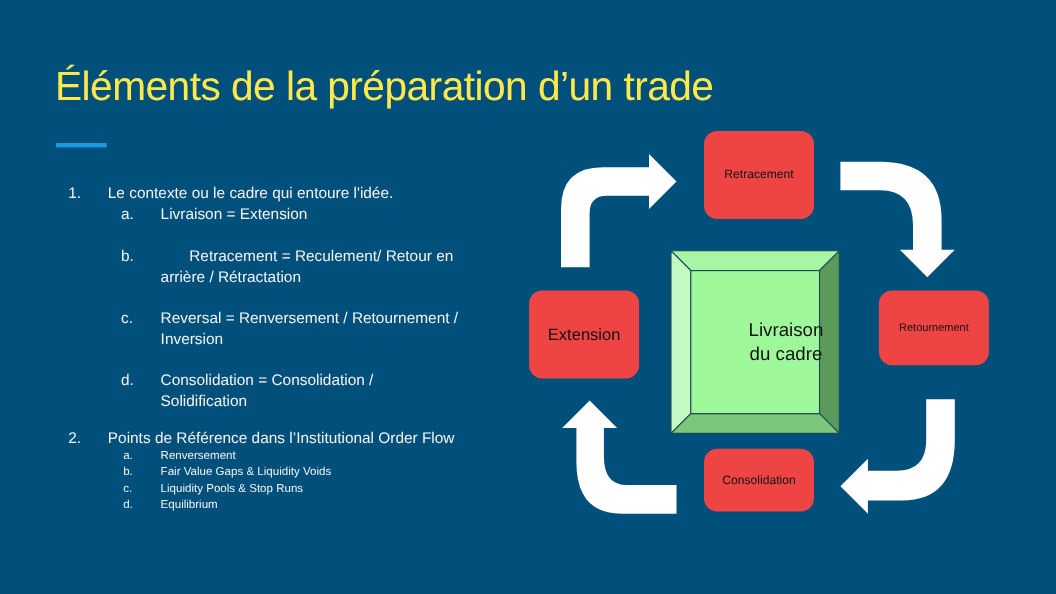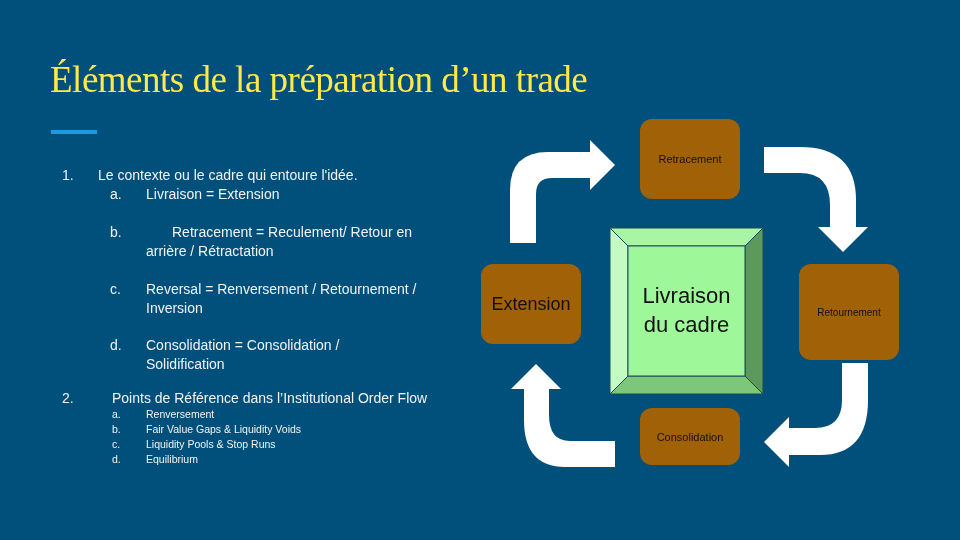--- a/index.html
+++ b/index.html
@@ -1,26 +1,26 @@
 <!DOCTYPE html>
 <html><head>
 <meta charset="utf-8">
 <style>
   html, body { margin:0; padding:0; }
   body { width:960px; height:540px; background:#00507b; position:relative; overflow:hidden; font-family:"Liberation Sans", sans-serif; }
-  .title { position:absolute; left:50px; top:58px; font-family:Liberation Serif, serif; font-size:37px; color:#ffe94a; letter-spacing:-0.5px; white-space:nowrap; }
+  .title { position:absolute; left:50px; top:58px; font-family:Liberation Sans, sans-serif; font-size:37px; color:#ffe94a; letter-spacing:-0.5px; white-space:nowrap; }
   .title-rule { position:absolute; left:51px; top:130px; width:46px; height:4px; background:#1a9ae0; }
   .list { position:absolute; left:0; top:0; color:#f3f3f3; }
   .li { position:absolute; white-space:nowrap; }
   .n1 { font-size:14px; }
   .n2 { font-size:14px; }
   .n3 { font-size:10.5px; }
   .diagram { position:absolute; left:0; top:0; width:960px; height:540px; }
-  .box { position:absolute; background:#a16207; border-radius:12px; display:flex; align-items:center; justify-content:center; color:#111; text-align:center; }
-  .center-label { position:absolute; left:628px; top:246px; width:117px; height:130px; display:flex; align-items:center; justify-content:center; text-align:center; font-size:22px; color:#111; line-height:1.3; }
+  .box { position:absolute; background:#ef4444; border-radius:12px; display:flex; align-items:center; justify-content:center; color:#111; text-align:center; }
+  .center-label { position:absolute; left:628px; top:246px; width:117px; height:130px; display:flex; align-items:center; justify-content:center; text-align:center; font-size:17px; color:#111; line-height:1.3;padding-left:28px; }
 </style>
 </head>
 <body>
 
 <div class="title">Éléments de la préparation d’un trade</div>
 <div class="title-rule"></div>
 
 <div class="list">
 
   <div class="li n1" style="left:62px; top:167px;">1.</div>
@@ -35,21 +35,21 @@
 
   <div class="li n2" style="left:110px; top:281px;">c.</div>
   <div class="li n2" style="left:146px; top:281px;">Reversal = Renversement / Retournement /</div>
   <div class="li n2" style="left:146px; top:300px;">Inversion</div>
 
   <div class="li n2" style="left:110px; top:337px;">d.</div>
   <div class="li n2" style="left:146px; top:337px;">Consolidation = Consolidation /</div>
   <div class="li n2" style="left:146px; top:356px;">Solidification</div>
 
   <div class="li n1" style="left:62px; top:390px;">2.</div>
-  <div class="li n1" style="left:112px; top:390px;">Points de Référence dans l’Institutional Order Flow</div>
+  <div class="li n1" style="left:98px; top:390px;">Points de Référence dans l’Institutional Order Flow</div>
 
   <div class="li n3" style="left:112px; top:408px;">a.</div>
   <div class="li n3" style="left:146px; top:408px;">Renversement</div>
   <div class="li n3" style="left:112px; top:423px;">b.</div>
   <div class="li n3" style="left:146px; top:423px;">Fair Value Gaps &amp; Liquidity Voids</div>
   <div class="li n3" style="left:112px; top:438px;">c.</div>
   <div class="li n3" style="left:146px; top:438px;">Liquidity Pools &amp; Stop Runs</div>
   <div class="li n3" style="left:112px; top:453px;">d.</div>
   <div class="li n3" style="left:146px; top:453px;">Equilibrium</div>
 </div>
@@ -76,21 +76,21 @@
 <div class="center-label">
   <div>
     <div>Livraison</div>
     <div>du cadre</div>
   </div>
 </div>
 
 <div class="box" style="left:640px; top:119px; width:100px; height:80px; font-size:11px;">
   <span>Retracement</span>
 </div>
-<div class="box" style="left:799px; top:264px; width:100px; height:96px; font-size:10px;">
+<div class="box" style="left:799px; top:264px; width:100px; height:68px; font-size:10px;">
   <span>Retournement</span>
 </div>
 <div class="box" style="left:640px; top:408px; width:100px; height:57px; font-size:11px;">
   <span>Consolidation</span>
 </div>
-<div class="box" style="left:481px; top:264px; width:100px; height:80px; font-size:18px;">
+<div class="box" style="left:481px; top:264px; width:100px; height:80px; font-size:15px;">
   <span>Extension</span>
 </div>
 
 </body></html>

